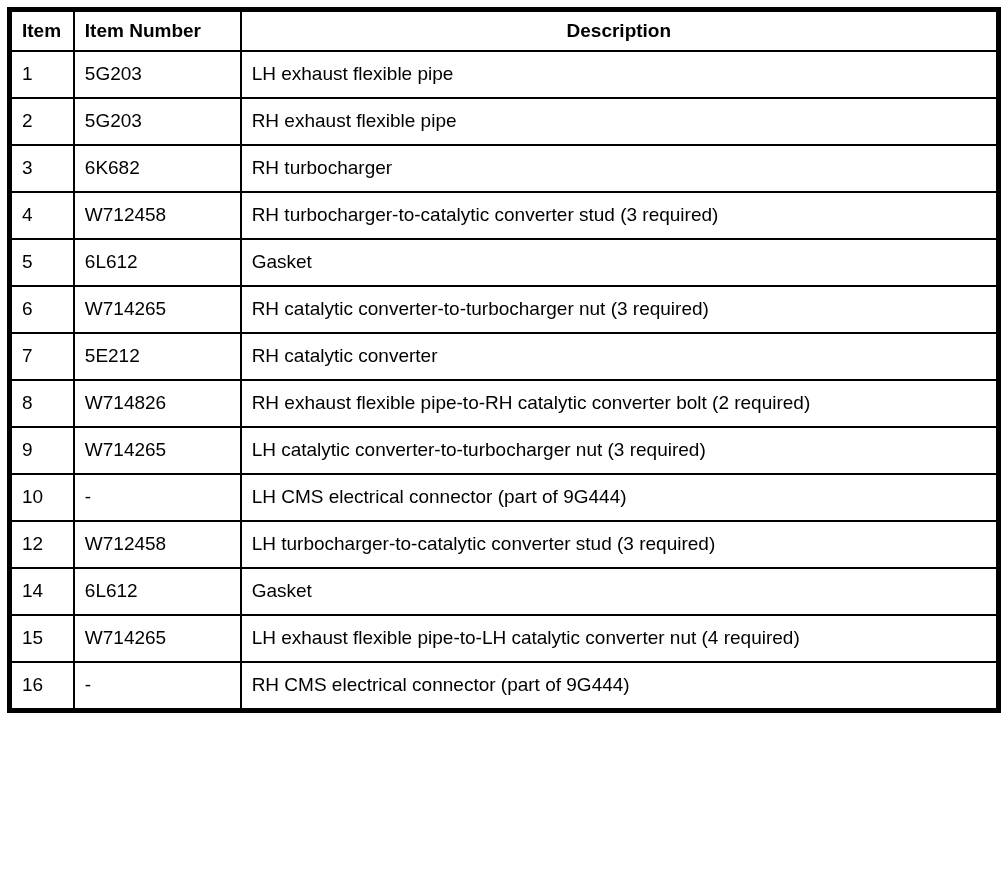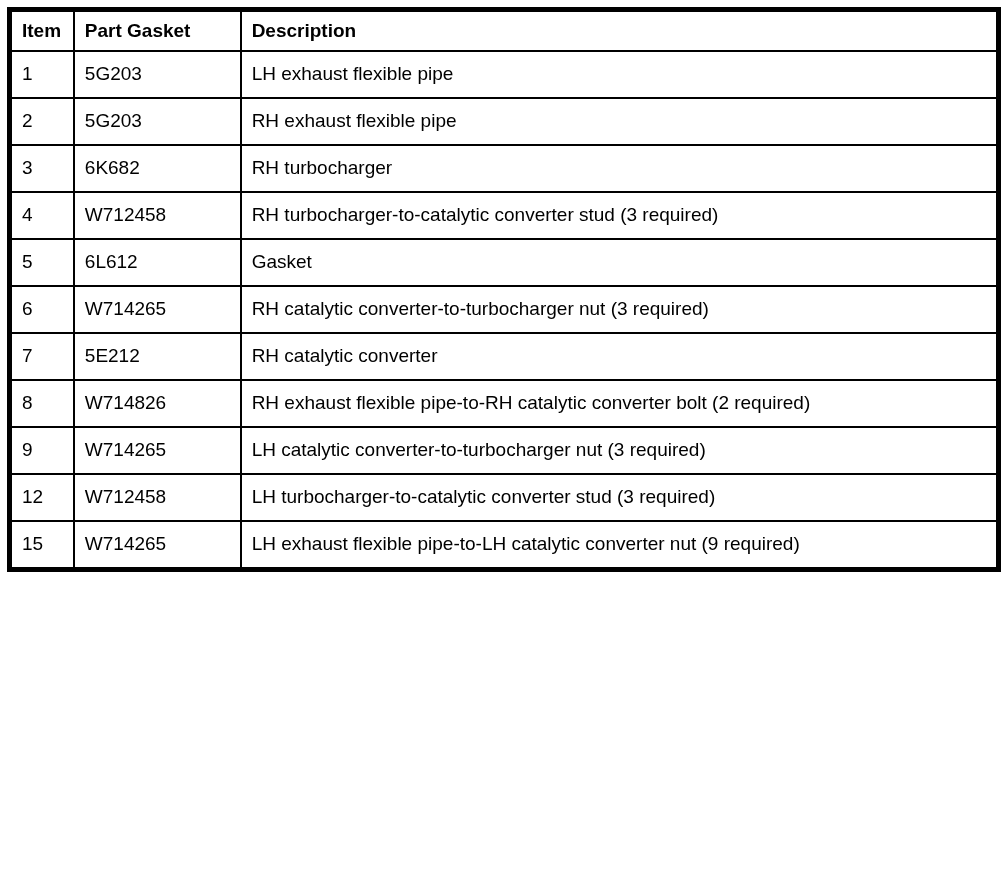--- a/index.html
+++ b/index.html
@@ -35,20 +35,21 @@
     vertical-align: middle;
     white-space: nowrap;
     overflow: hidden;
   }
   .parts-table th {
     font-weight: bold;
     height: 38px;
     text-align: left;
   }
   .parts-table th.col-desc-header {
+    text-align: center;
   }
   .parts-table td {
     font-weight: normal;
     height: 45px;
     text-align: left;
   }
   col.col-item { width: 64px; }
   col.col-part { width: 166px; }
   col.col-desc { width: 754px; }
 </style>
@@ -58,21 +59,21 @@
 <div class="doc">
   <table class="parts-table">
     <colgroup>
       <col class="col-item">
       <col class="col-part">
       <col class="col-desc">
     </colgroup>
     <thead>
       <tr>
         <th class="col-item-header">Item</th>
-        <th class="col-part-header">Part Gasket</th>
+        <th class="col-part-header">Item Number</th>
         <th class="col-desc-header">Description</th>
       </tr>
     </thead>
     <tbody id="parts-table-body">
 
     <tr>
           <td>1</td>
           <td>5G203</td>
           <td>LH exhaust flexible pipe</td>
         </tr>
@@ -110,24 +111,39 @@
           <td>8</td>
           <td>W714826</td>
           <td>RH exhaust flexible pipe-to-RH catalytic converter bolt (2 required)</td>
         </tr>
         <tr>
           <td>9</td>
           <td>W714265</td>
           <td>LH catalytic converter-to-turbocharger nut (3 required)</td>
         </tr>
         <tr>
+          <td>10</td>
+          <td>-</td>
+          <td>LH CMS electrical connector (part of 9G444)</td>
+        </tr>
+        <tr>
           <td>12</td>
           <td>W712458</td>
           <td>LH turbocharger-to-catalytic converter stud (3 required)</td>
         </tr>
         <tr>
+          <td>14</td>
+          <td>6L612</td>
+          <td>Gasket</td>
+        </tr>
+        <tr>
           <td>15</td>
           <td>W714265</td>
-          <td>LH exhaust flexible pipe-to-LH catalytic converter nut (9 required)</td>
+          <td>LH exhaust flexible pipe-to-LH catalytic converter nut (4 required)</td>
+        </tr>
+        <tr>
+          <td>16</td>
+          <td>-</td>
+          <td>RH CMS electrical connector (part of 9G444)</td>
         </tr>
       </tbody>
   </table>
 </div>
 
 </body></html>

